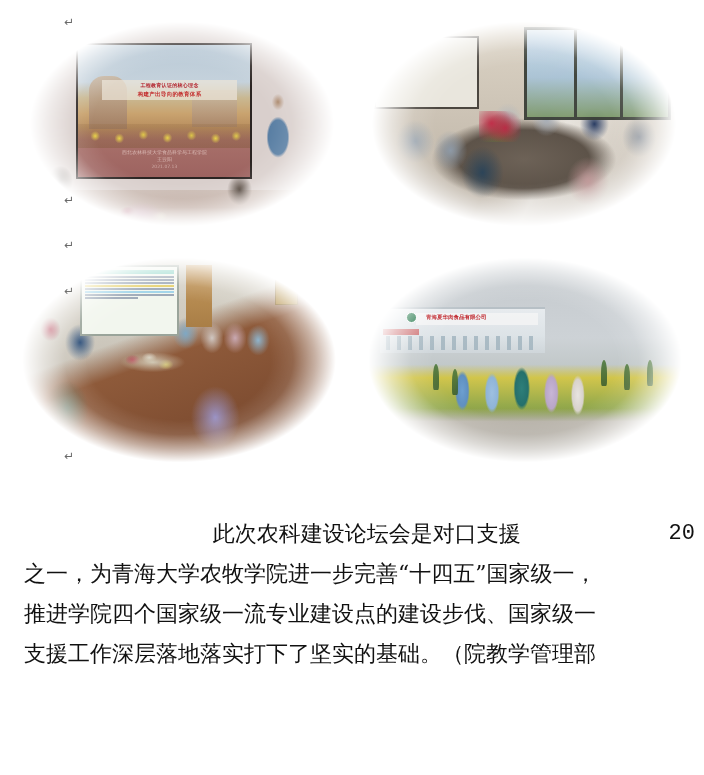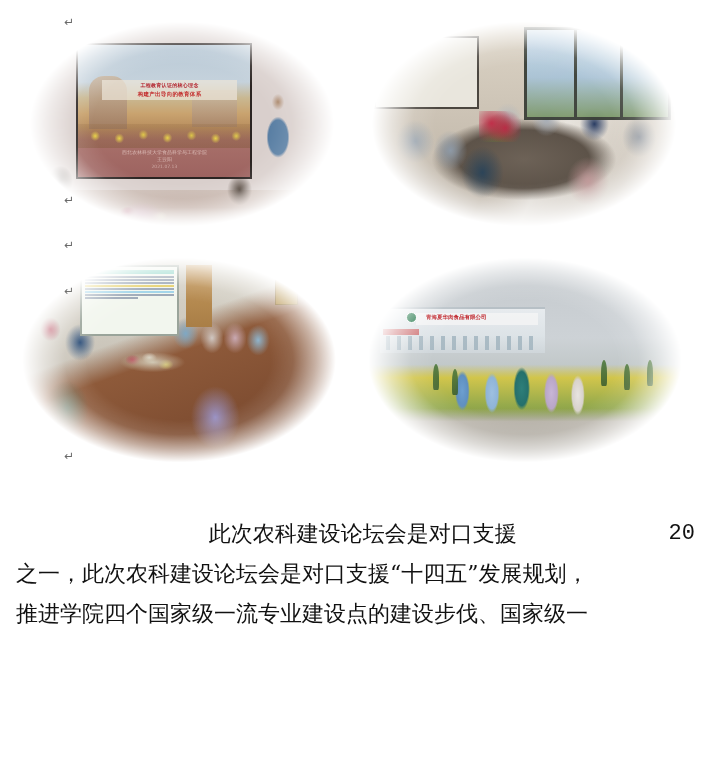--- a/index.html
+++ b/index.html
@@ -338,21 +338,21 @@
     font-family: "DejaVu Sans", "Liberation Sans", sans-serif;
     font-size: 11px;
     color: #6a6a6a;
     letter-spacing: 0;
     vertical-align: 2px;
   }
 
   
   .body-text {
     position: absolute;
-    left: 16px;
+    left: 24px;
     right: 6px;
     top: 514px;
     font-family: "DejaVu Serif", "Liberation Serif", serif;
     font-size: 22px;
     line-height: 40px;
     color: #111111;
     text-align: justify;
     text-justify: inter-character;
   }
   .body-text .line {
@@ -454,17 +454,18 @@
 
   </div>
 
 
   <div class="body-text">
     <span class="line justified">
         <span class="indent"></span>
         <span>此次农科建设论坛会是对口支援</span>
         <span class="num">20</span>
       </span>
-    <span class="line">之一，此次农科建设论坛会是对口支援“十四五”发展规划，</span>
+    <span class="line">之一，为青海大学农牧学院进一步完善“十四五”国家级一，</span>
     <span class="line">推进学院四个国家级一流专业建设点的建设步伐、国家级一</span>
+    <span class="line">支援工作深层落地落实打下了坚实的基础。（院教学管理部</span>
   </div>
 
 </div>
 
 </body></html>

